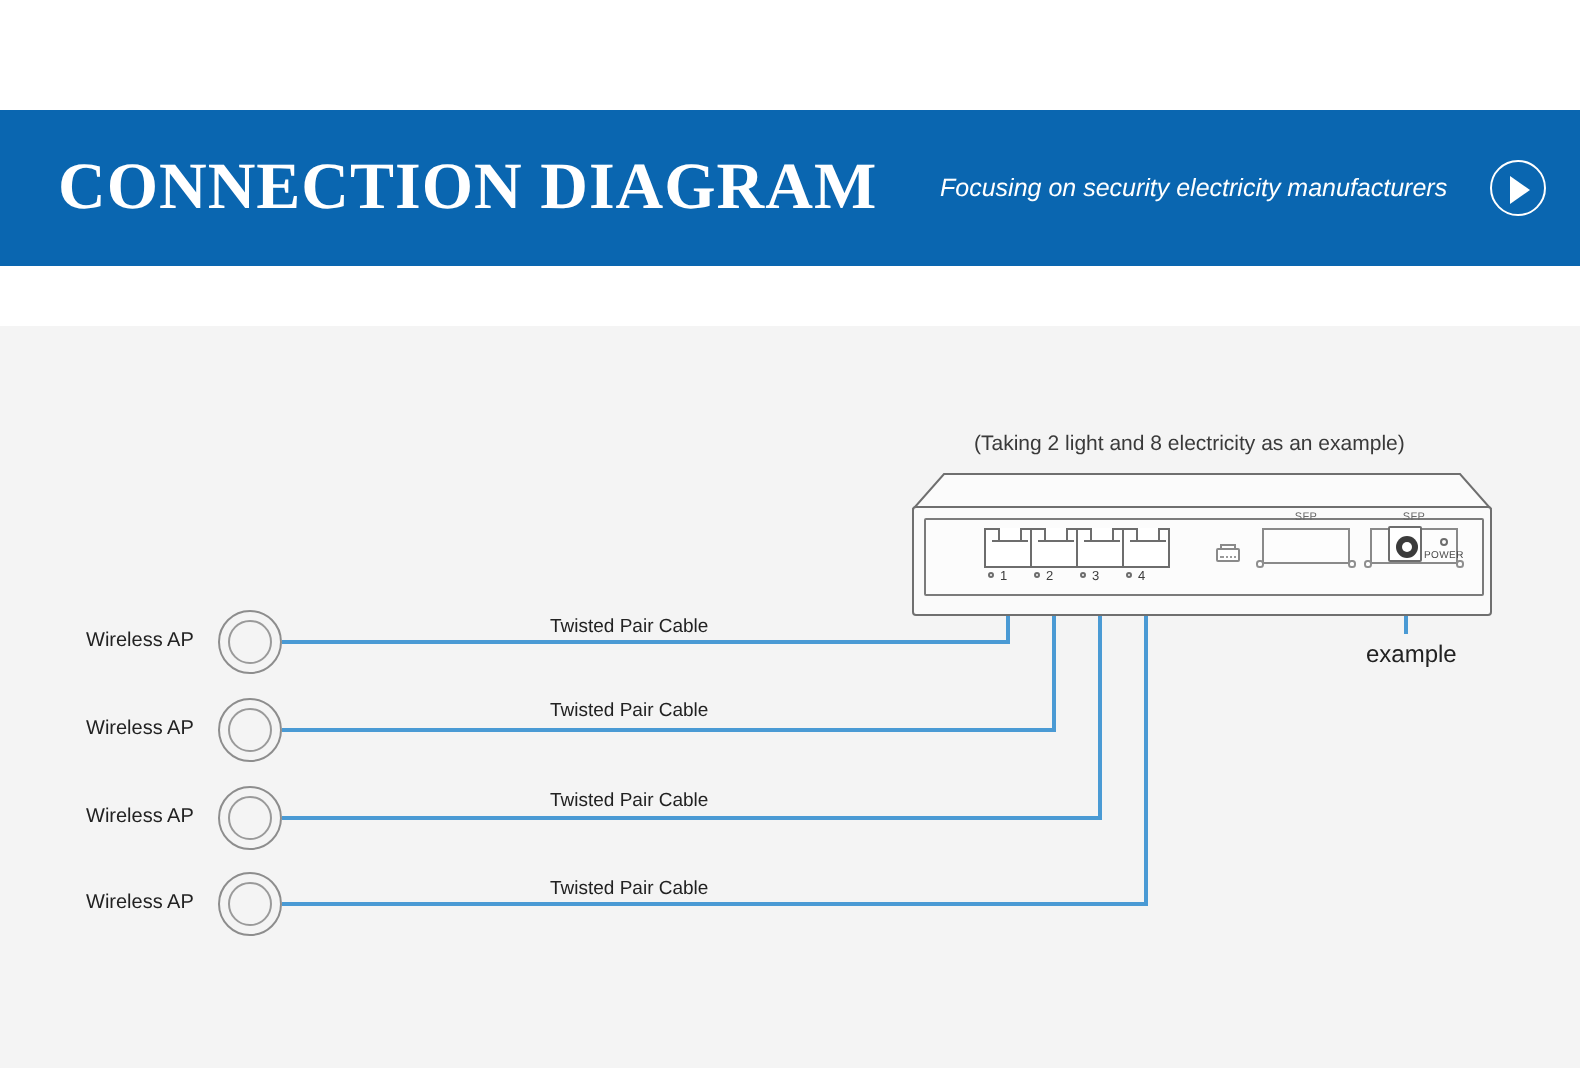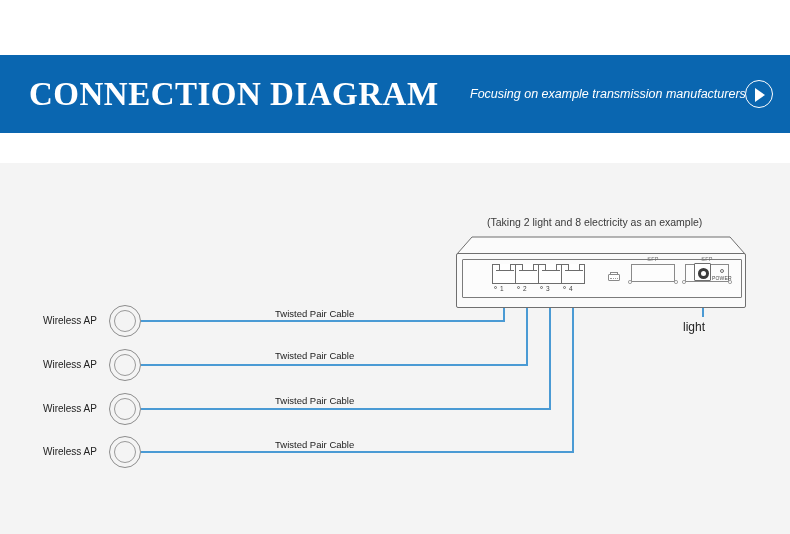--- a/index.html
+++ b/index.html
@@ -170,21 +170,21 @@
 <body>
 
 <div id="root">
 
   <div class="hdr-top-white"></div>
 
   <div class="hdr-band"></div>
 
   <div class="hdr-title">CONNECTION DIAGRAM</div>
 
-  <div class="hdr-tag">Focusing on example transmission manufacturers</div>
+  <div class="hdr-tag">Focusing on security electricity manufacturers</div>
 
   <div class="hdr-arrow">
     <svg width="14" height="16" viewBox="0 0 14 16" aria-hidden="true">
       <path d="M2 1 L12 8 L2 15 Z" fill="#ffffff"></path>
     </svg>
   </div>
 
   <div class="hdr-bot-white"></div>
 
   <div class="content"></div>
@@ -260,21 +260,21 @@
     <div class="sfp-dot" style="left:272px"></div>
 
     <div class="pwr-jack">
       <span class="ring"></span>
       <span class="pin"></span>
     </div>
     <div class="pwr-led"></div>
     <div class="pwr-lbl">POWER</div>
   </div>
 
-  <div class="src-lbl">light</div>
+  <div class="src-lbl">example</div>
 
   <div class="ap-label" style="left:43px;top:315px">Wireless AP</div>
   <div class="ap-ring" style="left:109px;top:305px"></div>
   <div class="cbl-lbl" style="left:275px;top:308px">Twisted Pair Cable</div>
 
   <div class="ap-label" style="left:43px;top:359px">Wireless AP</div>
   <div class="ap-ring" style="left:109px;top:349px"></div>
   <div class="cbl-lbl" style="left:275px;top:350px">Twisted Pair Cable</div>
 
   <div class="ap-label" style="left:43px;top:403px">Wireless AP</div>

